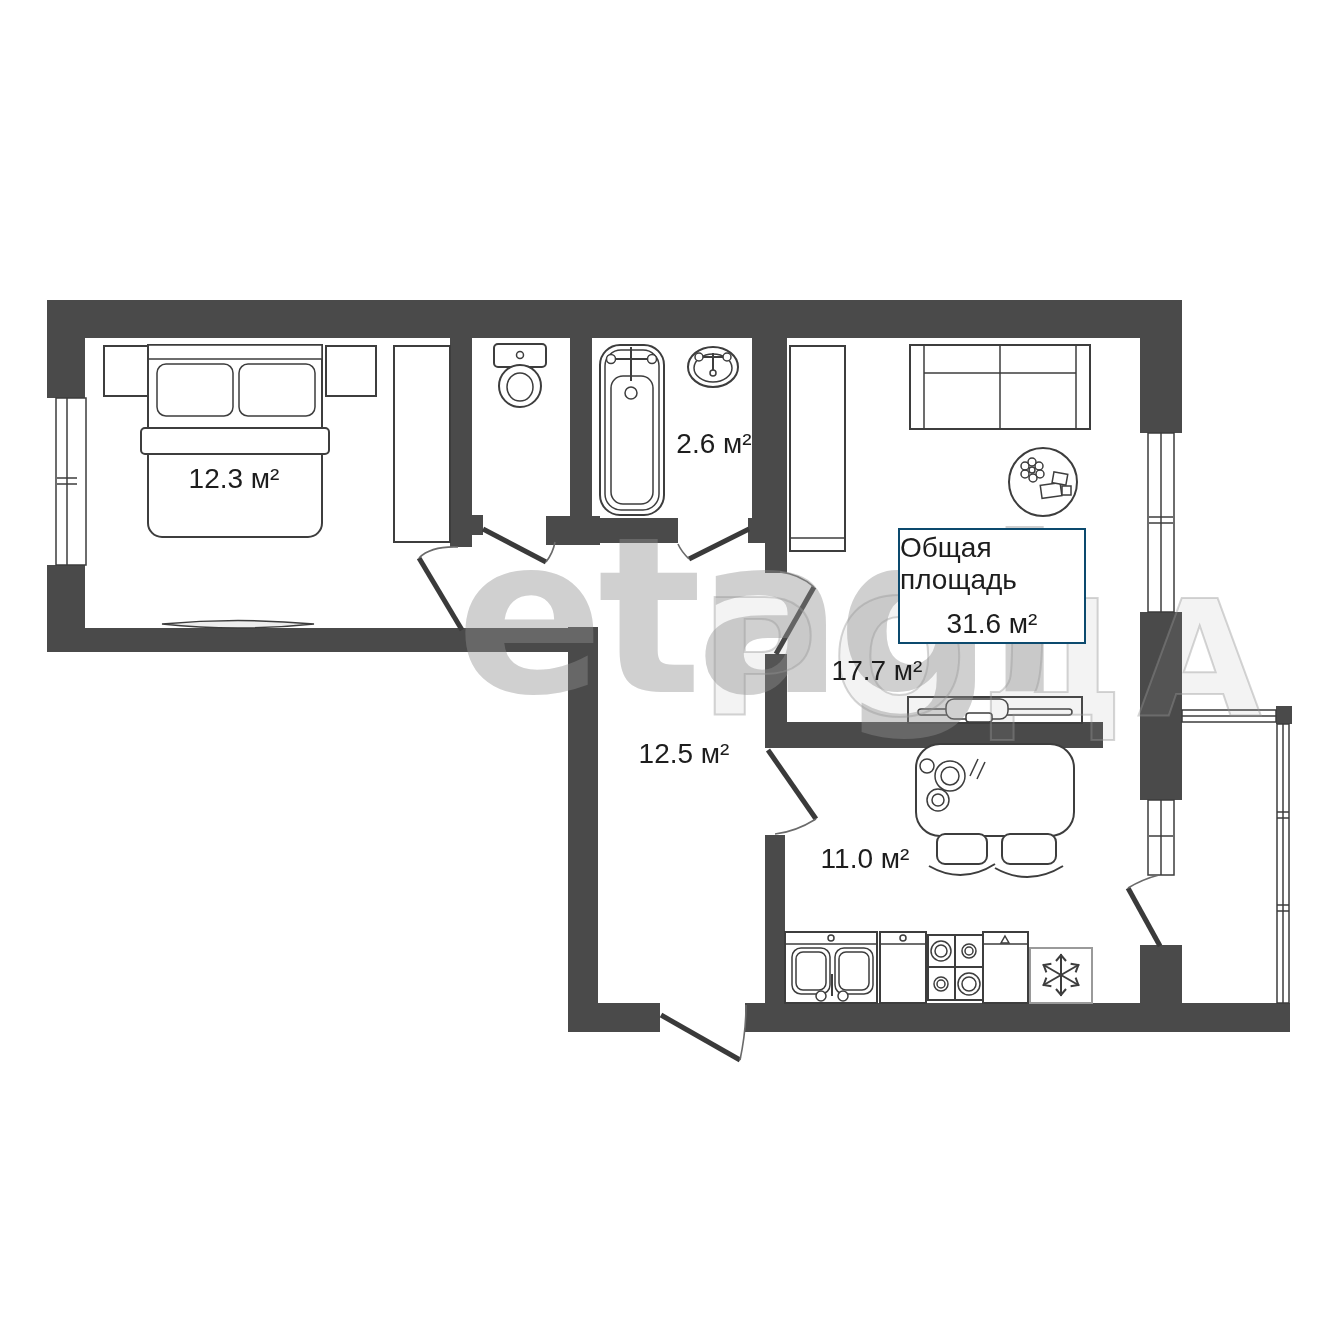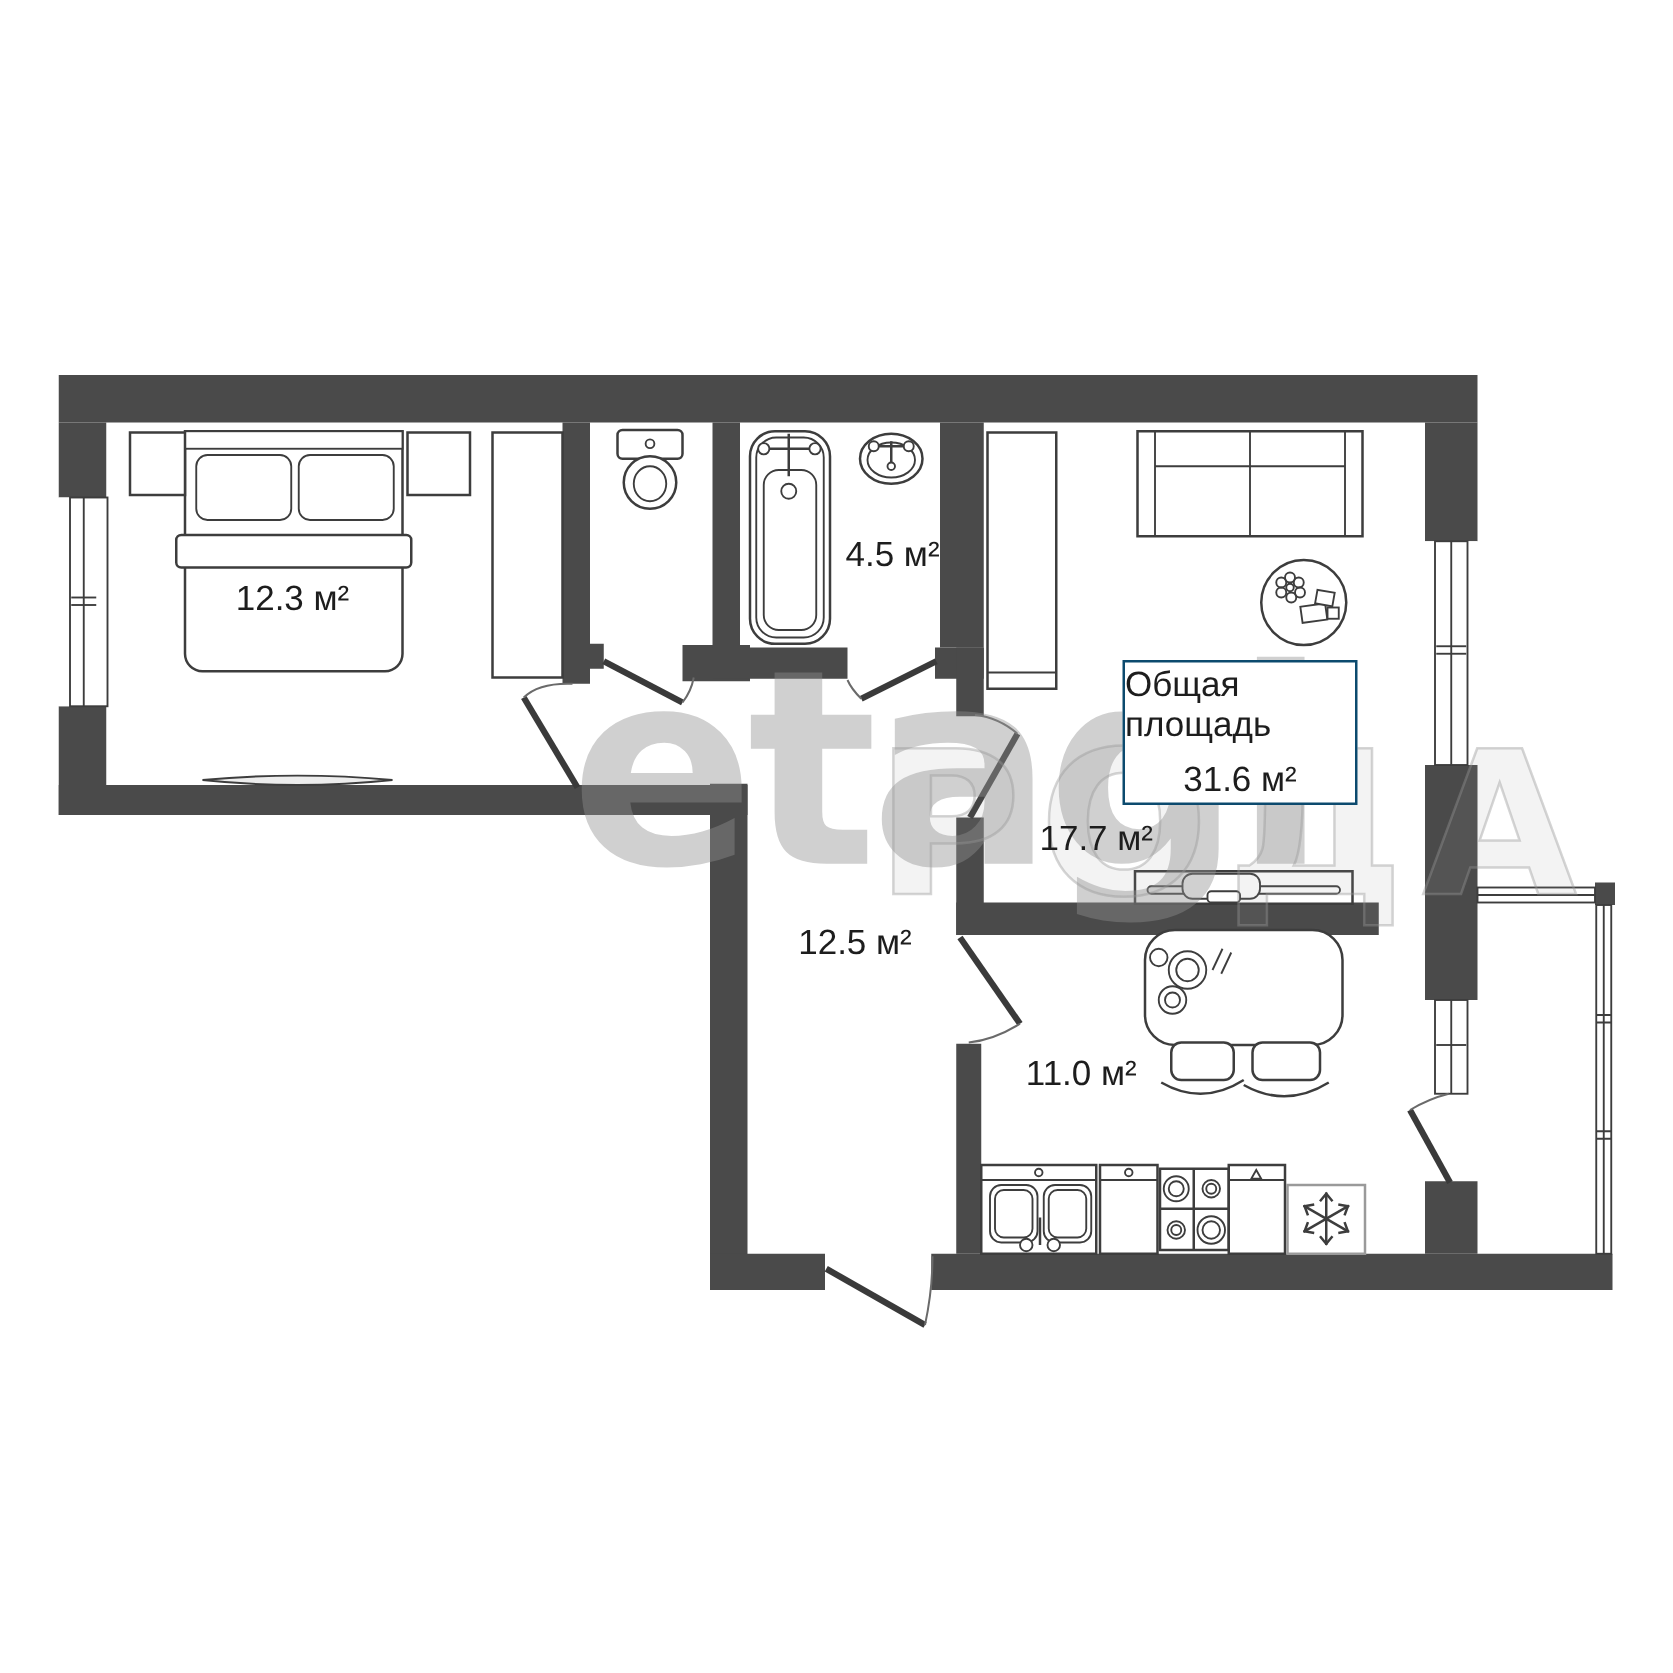--- a/index.html
+++ b/index.html
@@ -270,21 +270,21 @@
   <g>
     <line class="leaf" x1="661" y1="1015" x2="740" y2="1060"></line>
     <path class="arc" d="M740,1060 Q746,1032 746,1005"></path>
   </g>
 </svg>
 
 <div class="wm wm1">etagi</div>
 <div class="wm wm2">РОДА</div>
 
 <div class="lbl" style="left:234px;top:479px;">12.3 м²</div>
-<div class="lbl" style="left:714px;top:444px;">4.5 м²</div>
+<div class="lbl" style="left:714px;top:444px;">2.6 м²</div>
 <div class="lbl" style="left:853px;top:671px;margin-left:24px;">17.7 м²</div>
 <div class="lbl" style="left:684px;top:754px;">12.5 м²</div>
 <div class="lbl" style="left:865px;top:859px;">11.0 м²</div>
 
 <div class="total-box">
   <div>Общая площадь</div>
   <div>31.6 м²</div>
 </div>
 
 </div>

